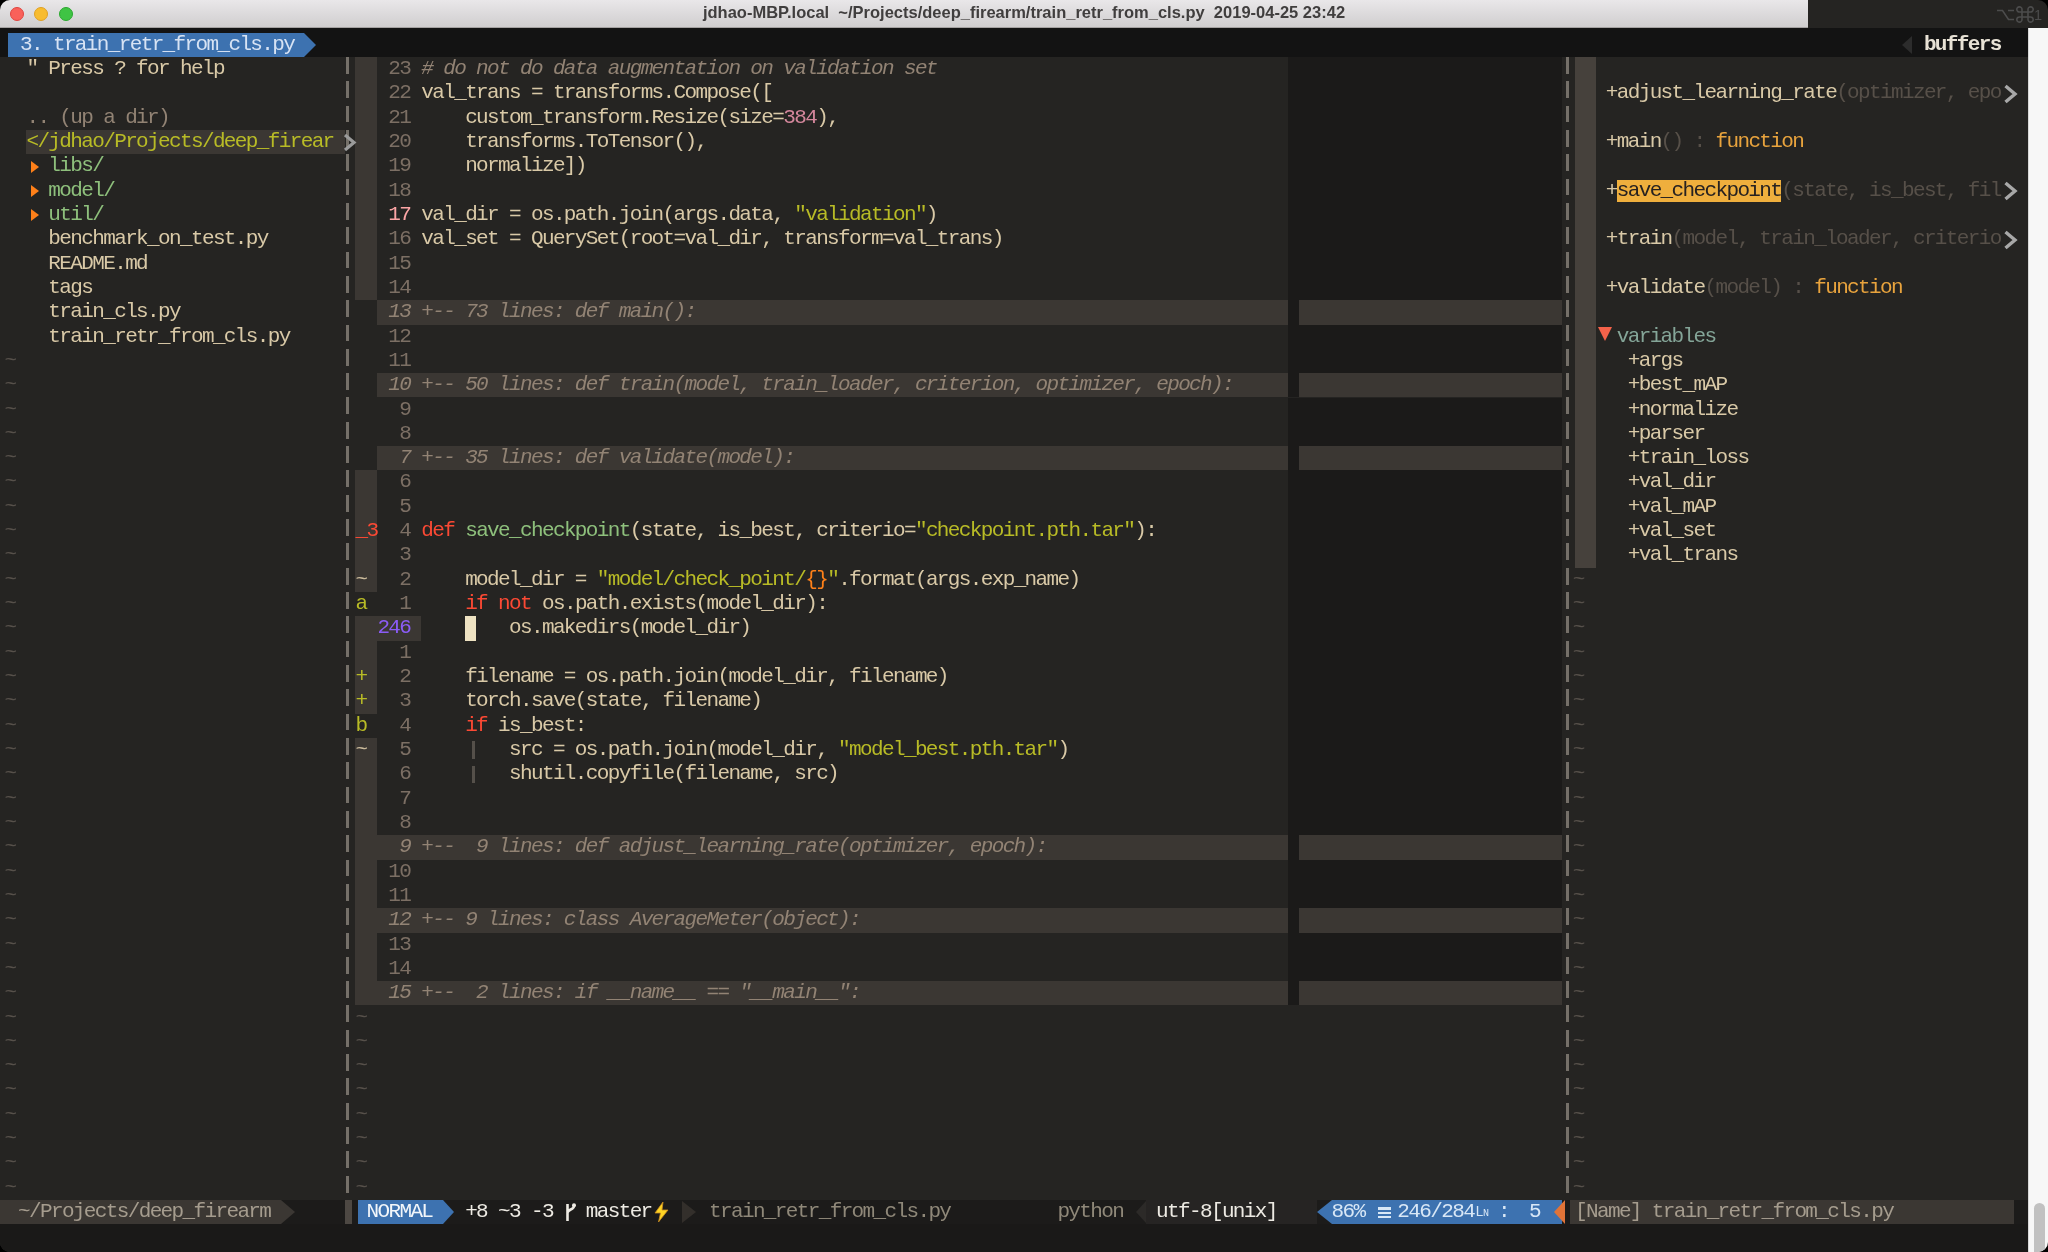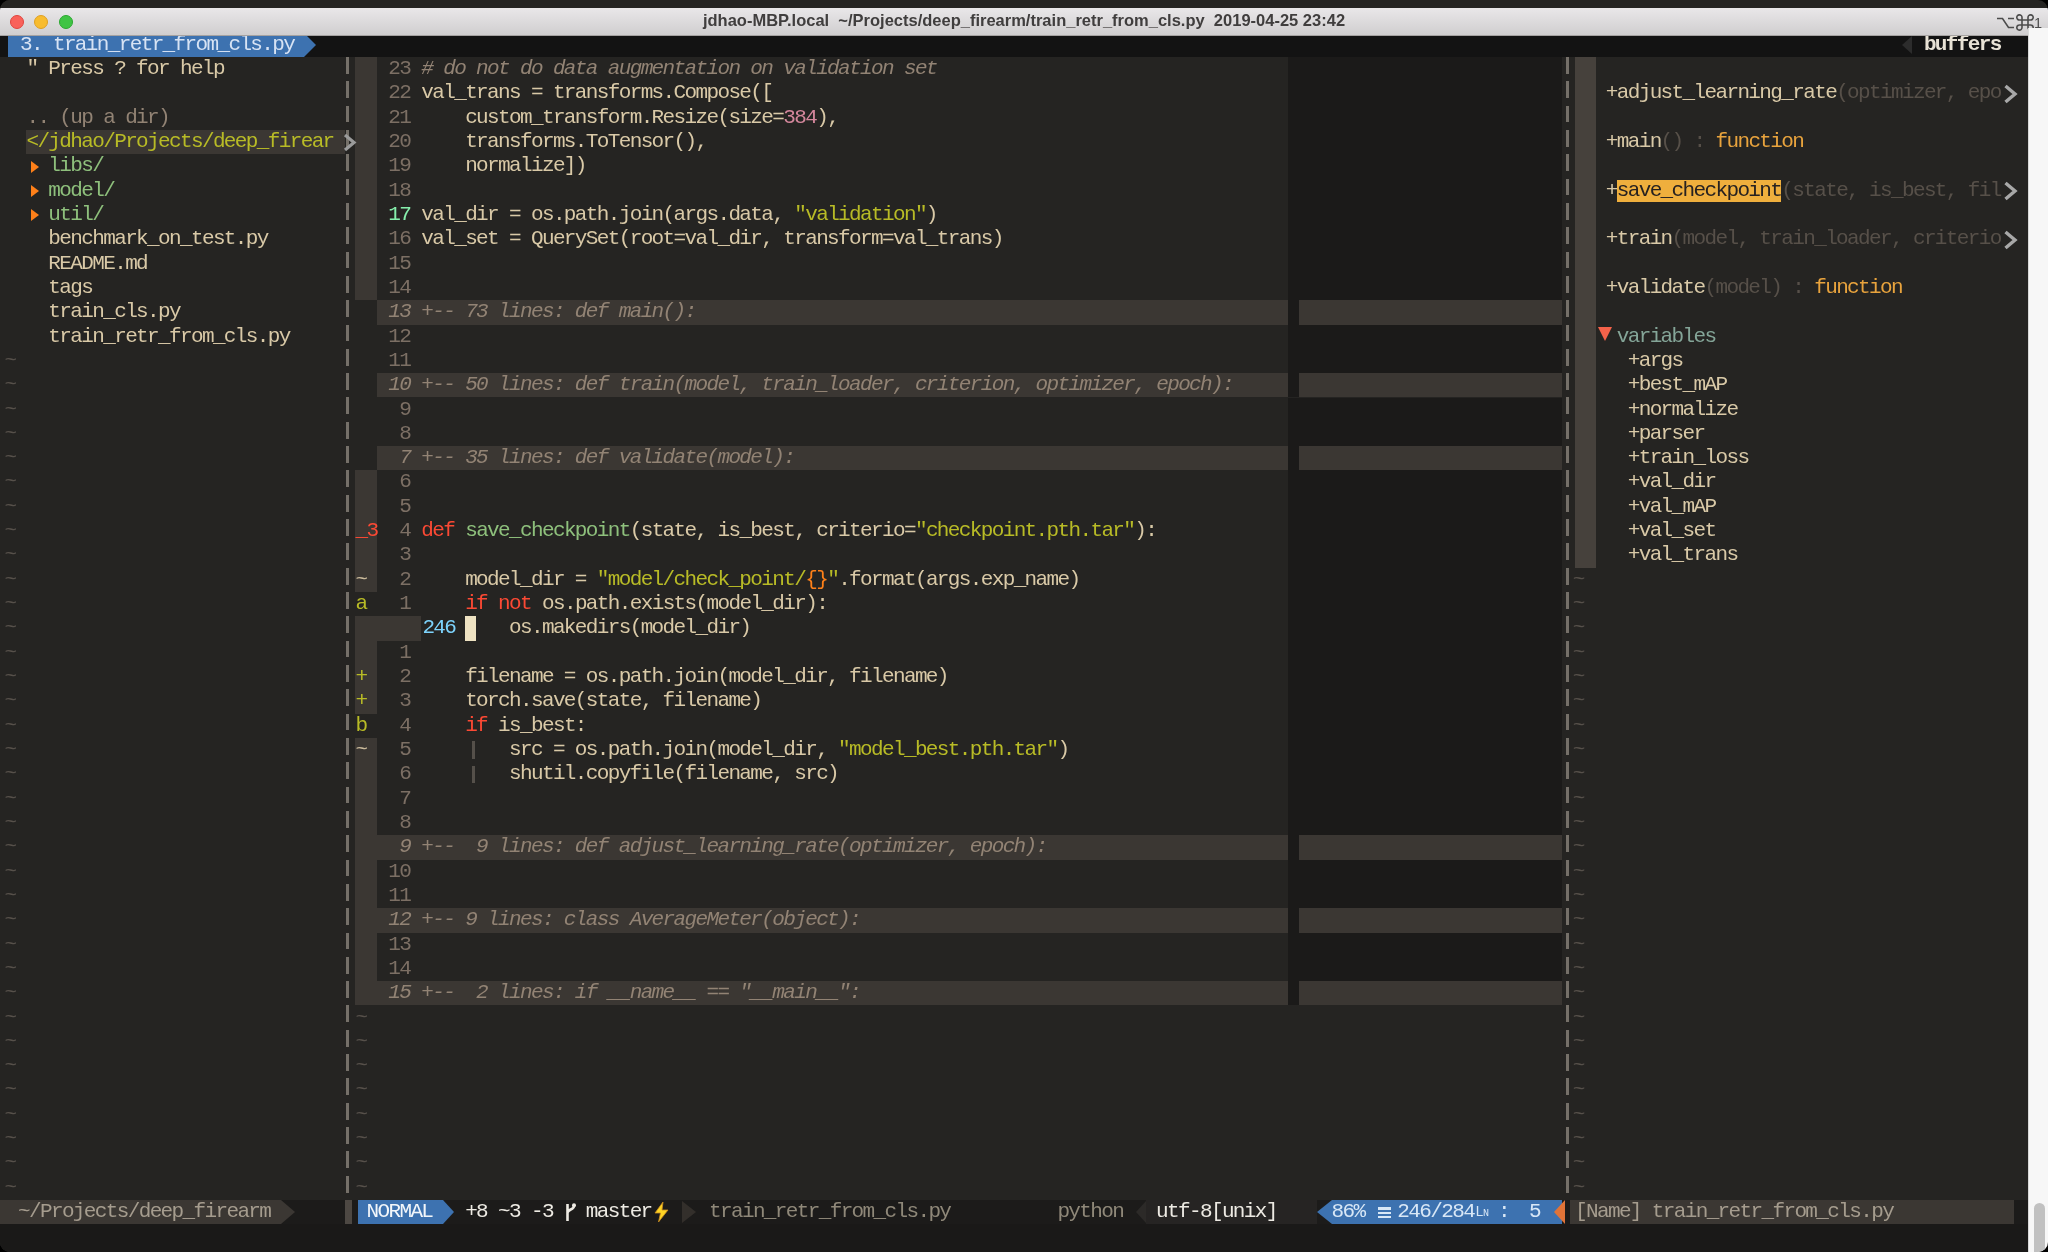--- a/index.html
+++ b/index.html
@@ -1,17 +1,17 @@
 <!DOCTYPE html>
 <html><head><meta charset="utf-8"><style>
 *{margin:0;padding:0;box-sizing:border-box}
 body{width:2048px;height:1252px;background:#000;position:relative;overflow:hidden;
  font-family:"Liberation Mono",monospace;}
 #win{position:absolute;left:0;top:0;width:2048px;height:1252px;border-radius:10px;overflow:hidden;background:#252422;}
-#titlebar{position:absolute;left:0;top:8px;width:2048px;height:28px;
+#titlebar{position:absolute;left:0;top:0;width:1808px;height:28px;
  background:linear-gradient(#e9e7e9,#d0cecf);border-bottom:1px solid #a5a2a1;}
 .tl{position:absolute;top:6.5px;width:14px;height:14px;border-radius:50%;}
 #title{position:absolute;top:3px;left:0;width:2048px;text-align:center;
  font-family:"Liberation Sans",sans-serif;font-size:16.5px;font-weight:700;color:#403e3e;letter-spacing:0px;}
 #term{position:absolute;left:0;top:0;width:2028px;height:1252px;background:#252422;}
 .t{position:absolute;white-space:pre;font-size:21px;letter-spacing:-1.6325px;line-height:24.32px;height:24.32px;}
 .b{font-weight:700}
 .i{font-style:italic}
 .abs{position:absolute}
 #tabline{position:absolute;left:0;top:28px;width:2028px;height:29.2px;background:#131313;}
@@ -164,21 +164,21 @@
 <div class="t" style="left:388.36px;top:105.66px;color:#7c6f64;">21</div>
 <div class="t" style="left:421.26px;top:105.66px;color:#d9c9a7;"></div>
 <div class="t" style="left:421.26px;top:105.66px"><span style="color:#d9c9a7">    custom_transform.Resize(size=</span><span style="color:#d3869b">384</span><span style="color:#d9c9a7">),</span></div>
 <div class="t" style="left:388.36px;top:129.98px;color:#7c6f64;">20</div>
 <div class="t" style="left:421.26px;top:129.98px;color:#d9c9a7;"></div>
 <div class="t" style="left:421.26px;top:129.98px"><span style="color:#d9c9a7">    transforms.ToTensor(),</span></div>
 <div class="t" style="left:388.36px;top:154.30px;color:#7c6f64;">19</div>
 <div class="t" style="left:421.26px;top:154.30px;color:#d9c9a7;"></div>
 <div class="t" style="left:421.26px;top:154.30px"><span style="color:#d9c9a7">    normalize])</span></div>
 <div class="t" style="left:388.36px;top:178.62px;color:#7c6f64;">18</div>
-<div class="t" style="left:388.36px;top:202.94px;color:#86efac;">17</div>
+<div class="t" style="left:388.36px;top:202.94px;color:#fca5a5;">17</div>
 <div class="t" style="left:421.26px;top:202.94px;color:#d9c9a7;"></div>
 <div class="t" style="left:421.26px;top:202.94px"><span style="color:#d9c9a7">val_dir = os.path.join(args.data, </span><span style="color:#b8bb26">"validation"</span><span style="color:#d9c9a7">)</span></div>
 <div class="t" style="left:388.36px;top:227.26px;color:#7c6f64;">16</div>
 <div class="t" style="left:421.26px;top:227.26px;color:#d9c9a7;"></div>
 <div class="t" style="left:421.26px;top:227.26px"><span style="color:#d9c9a7">val_set = QuerySet(root=val_dir, transform=val_trans)</span></div>
 <div class="t" style="left:388.36px;top:251.58px;color:#7c6f64;">15</div>
 <div class="t" style="left:388.36px;top:275.90px;color:#7c6f64;">14</div>
 <div class="t i" style="left:388.36px;top:300.22px;color:#928374;">13</div>
 <div class="t" style="left:421.26px;top:300.22px;color:#d9c9a7;"></div>
 <div class="t" style="left:421.26px;top:300.22px"><span style="color:#928374" class="i">+-- 73 lines: def main():</span></div>
@@ -198,21 +198,21 @@
 <div class="t" style="left:421.26px;top:519.10px;color:#d9c9a7;"></div>
 <div class="t" style="left:421.26px;top:519.10px"><span style="color:#fb4934">def</span><span style="color:#d9c9a7"> </span><span style="color:#8ec07c">save_checkpoint</span><span style="color:#d9c9a7">(state, is_best, criterio=</span><span style="color:#b8bb26">"checkpoint.pth.tar"</span><span style="color:#d9c9a7">):</span></div>
 <div class="t" style="left:399.33px;top:543.42px;color:#7c6f64;">3</div>
 <div class="t" style="left:399.33px;top:567.74px;color:#7c6f64;">2</div>
 <div class="t" style="left:421.26px;top:567.74px;color:#d9c9a7;"></div>
 <div class="t" style="left:421.26px;top:567.74px"><span style="color:#d9c9a7">    model_dir = </span><span style="color:#b8bb26">"model/check_point/</span><span style="color:#fe8019">{}</span><span style="color:#b8bb26">"</span><span style="color:#d9c9a7">.format(args.exp_name)</span></div>
 <div class="t" style="left:399.33px;top:592.06px;color:#7c6f64;">1</div>
 <div class="t" style="left:421.26px;top:592.06px;color:#d9c9a7;"></div>
 <div class="t" style="left:421.26px;top:592.06px"><span style="color:#d9c9a7">    </span><span style="color:#fb4934">if</span><span style="color:#d9c9a7"> </span><span style="color:#fb4934">not</span><span style="color:#d9c9a7"> os.path.exists(model_dir):</span></div>
 <div class="abs" style="left:465.13px;top:616.38px;width:10.97px;height:24.32px;background:#eee2c2;"></div>
-<div class="t" style="left:377.39px;top:616.38px;color:#7dd3fc;margin-left:45px;">246</div>
+<div class="t" style="left:377.39px;top:616.38px;color:#8b5cf6;">246</div>
 <div class="t" style="left:421.26px;top:616.38px;color:#d9c9a7;"></div>
 <div class="t" style="left:421.26px;top:616.38px"><span style="color:#d9c9a7">        os.makedirs(model_dir)</span></div>
 <div class="t" style="left:399.33px;top:640.70px;color:#7c6f64;">1</div>
 <div class="t" style="left:399.33px;top:665.02px;color:#7c6f64;">2</div>
 <div class="t" style="left:421.26px;top:665.02px;color:#d9c9a7;"></div>
 <div class="t" style="left:421.26px;top:665.02px"><span style="color:#d9c9a7">    filename = os.path.join(model_dir, filename)</span></div>
 <div class="t" style="left:399.33px;top:689.34px;color:#7c6f64;">3</div>
 <div class="t" style="left:421.26px;top:689.34px;color:#d9c9a7;"></div>
 <div class="t" style="left:421.26px;top:689.34px"><span style="color:#d9c9a7">    torch.save(state, filename)</span></div>
 <div class="t" style="left:399.33px;top:713.66px;color:#7c6f64;">4</div>

